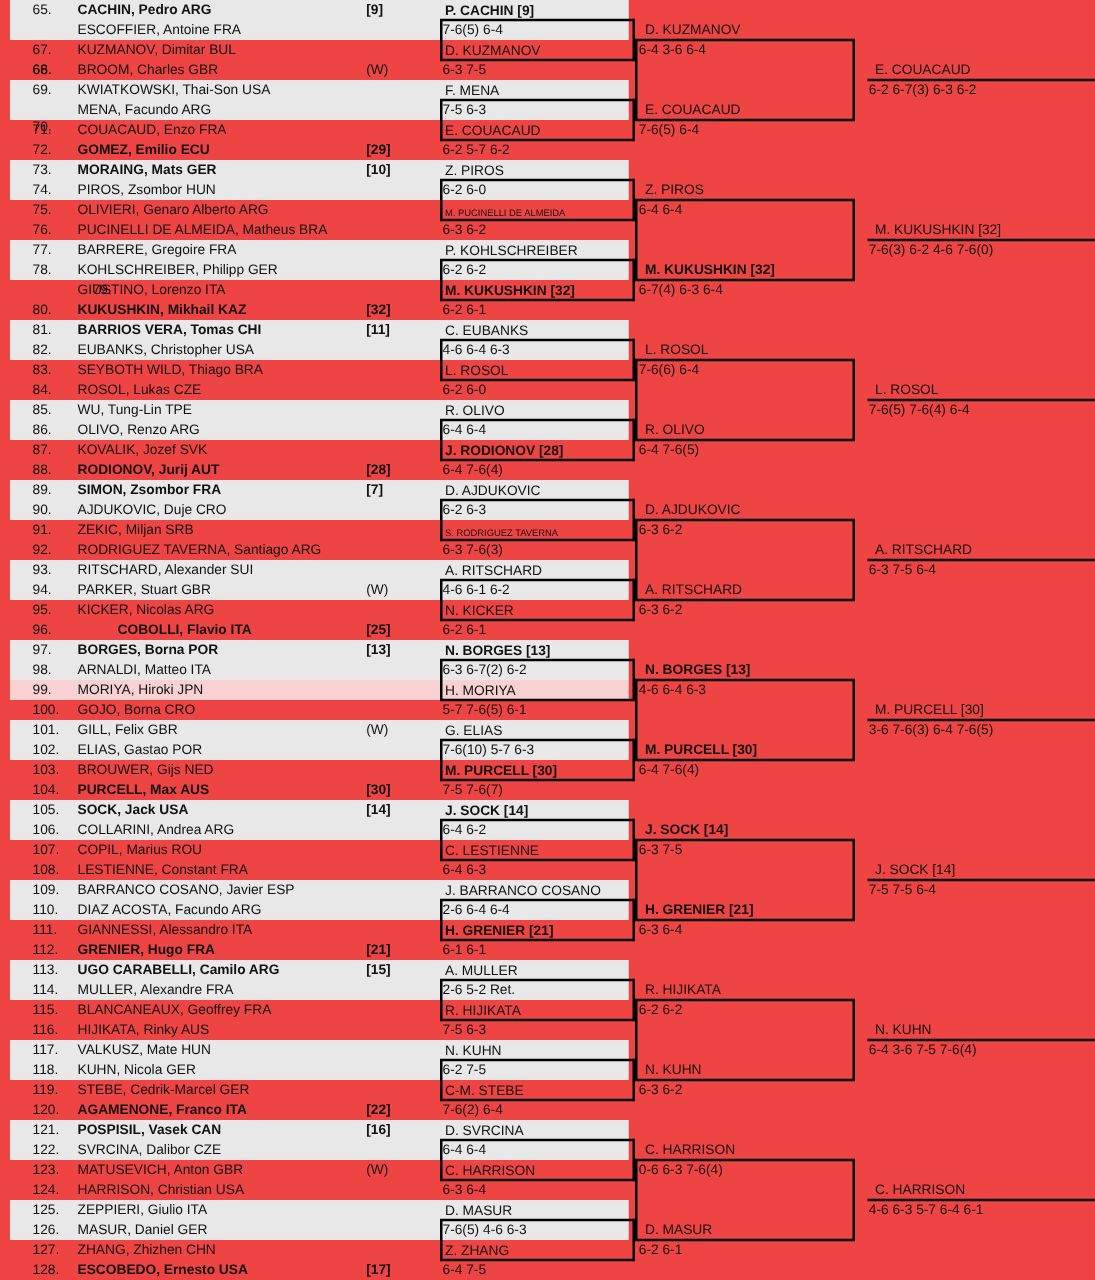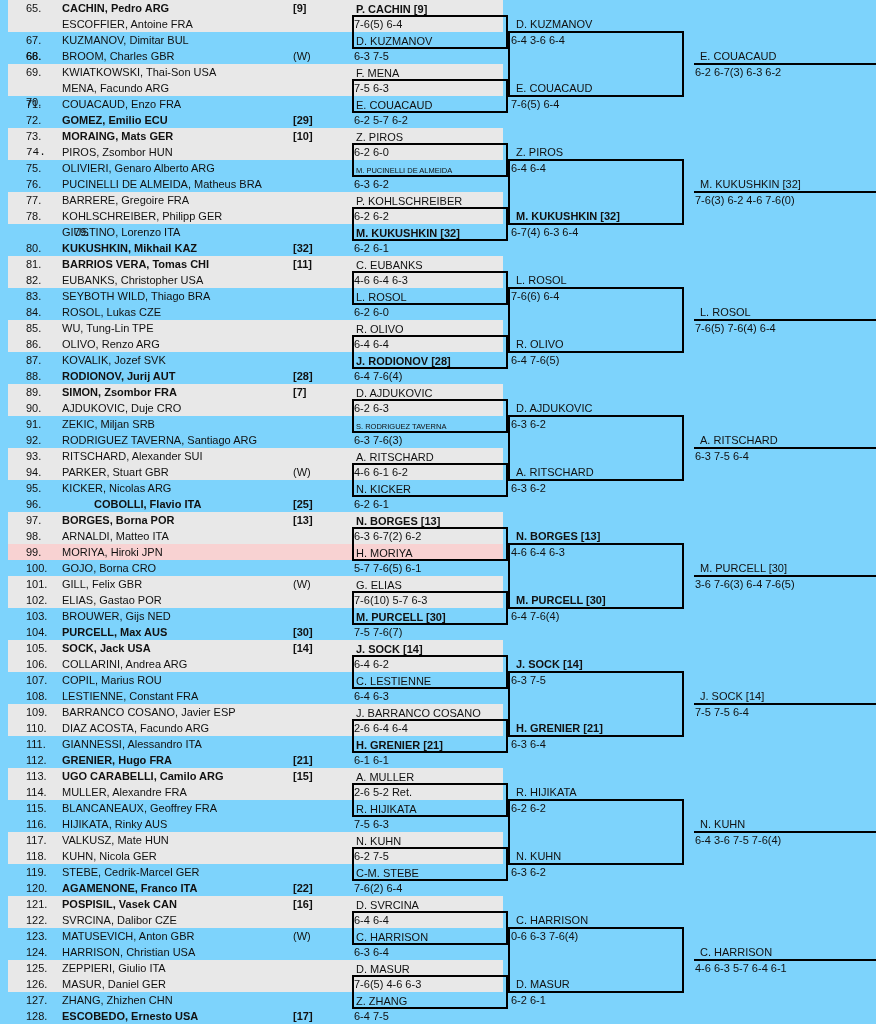--- a/index.html
+++ b/index.html
@@ -1,16 +1,16 @@
 <!DOCTYPE html>
 <html><head>
 <meta charset="utf-8">
 <style>
   html,body{margin:0;padding:0;background:#ffffff;}
-  #page{position:relative;width:876px;height:1024px;background:#7dd3fc;
+  #page{position:relative;width:876px;height:1024px;background:#ef4444;
         font-family:"Liberation Sans", sans-serif;color:#111;overflow:hidden;}
   .band{position:absolute;left:8px;width:495px;height:16px;}
   .cell{position:absolute;height:16px;line-height:16px;font-size:11px;white-space:nowrap;}
   .num{left:26px;width:34px;}
   .pname{left:62px;}
   .tag{left:293px;}
   .bold{font-weight:bold;}
   .rname{position:absolute;height:14px;line-height:15px;font-size:11px;white-space:nowrap;}
   .rscore{position:absolute;height:15px;line-height:14px;font-size:11px;white-space:nowrap;}
   .small{font-size:7.5px;line-height:17px;}
@@ -42,21 +42,21 @@
     <div class="cell num" style="top: 96px;">71.</div>
     <div class="cell pname" style="top: 96px;">COUACAUD, Enzo FRA</div>
     <div class="cell num" style="top: 112px;">72.</div>
     <div class="cell pname bold" style="top: 112px;">GOMEZ, Emilio ECU</div>
     <div class="cell tag bold" style="top: 112px;">[29]</div>
     <div class="band" style="top: 128px; background: rgb(232, 232, 232);"></div>
     <div class="cell num" style="top: 128px;">73.</div>
     <div class="cell pname bold" style="top: 128px;">MORAING, Mats GER</div>
     <div class="cell tag bold" style="top: 128px;">[10]</div>
     <div class="band" style="top: 144px; background: rgb(232, 232, 232);"></div>
-    <div class="cell num" style="top: 144px; font-family: Liberation Mono, monospace;">74.</div>
+    <div class="cell num" style="top: 144px;">74.</div>
     <div class="cell pname" style="top: 144px;">PIROS, Zsombor HUN</div>
     <div class="cell num" style="top: 160px;">75.</div>
     <div class="cell pname" style="top: 160px;">OLIVIERI, Genaro Alberto ARG</div>
     <div class="cell num" style="top: 176px;">76.</div>
     <div class="cell pname" style="top: 176px;">PUCINELLI DE ALMEIDA, Matheus BRA</div>
     <div class="band" style="top: 192px; background: rgb(232, 232, 232);"></div>
     <div class="cell num" style="top: 192px;">77.</div>
     <div class="cell pname" style="top: 192px;">BARRERE, Gregoire FRA</div>
     <div class="band" style="top: 208px; background: rgb(232, 232, 232);"></div>
     <div class="cell num" style="top: 208px;">78.</div>

